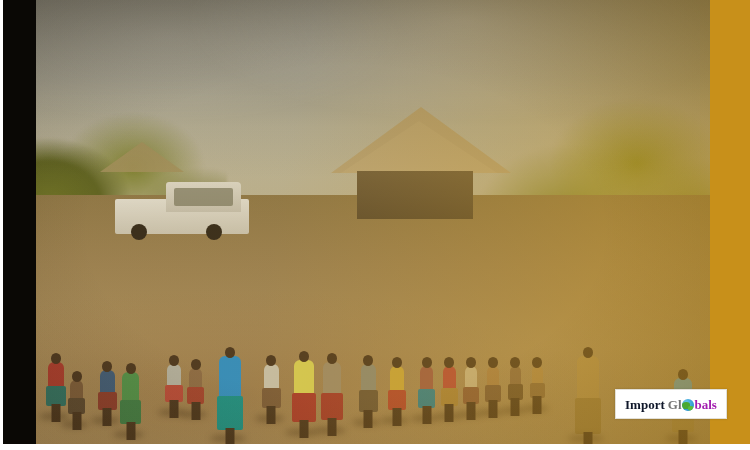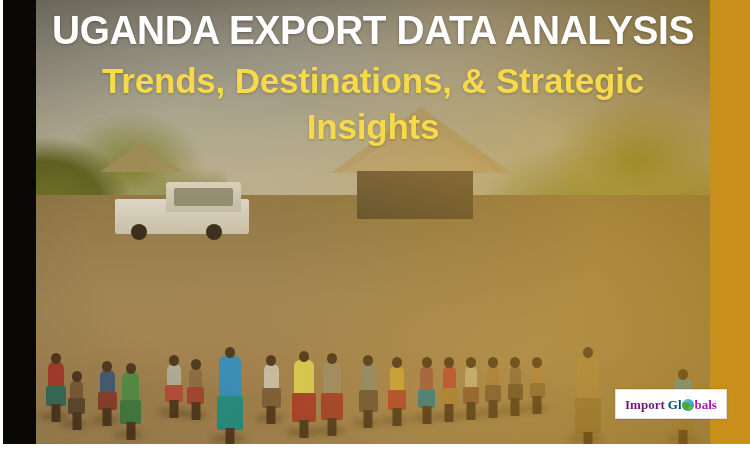--- a/index.html
+++ b/index.html
@@ -287,22 +287,22 @@
     justify-content: center;
     gap: 3px;
     box-shadow: 0 0 2px rgba(0,0,0,.18);
   }
   .logo-word {
     font-family: "Liberation Serif", serif;
     font-size: 13px;
     font-weight: bold;
     line-height: 1;
   }
-  .logo-import { color: #701a75; }
-  .logo-g { color: #0c4a6e; }
+  .logo-import { color: #0f172a; }
+  .logo-g { color: #737373; }
   .logo-bals { color: #a21caf; }
   .globe {
     display: inline-block;
     vertical-align: -2px;
     width: 12px; height: 12px;
     border-radius: 50%;
     background:
       radial-gradient(circle at 34% 32%, #6fc7ea 0%, #3ba3d8 52%, #1d7fba 100%);
     position: relative;
     overflow: hidden;
@@ -478,23 +478,19 @@
       </div>
 
     <div class="grade-topdark"></div>
     <div class="grade-warm"></div>
     <div class="grade-vignette"></div>
   </div>
 
   <div id="left-bar"></div>
   <div id="right-bar"></div>
 
-  <div id="text-block">
-    <h1 id="main-title">UGANDA EXPORT DATA ANALYSIS</h1>
-    <p id="subtitle">Trends, Destinations, &amp; Strategic Insights</p>
-  </div>
 
   <div id="logo">
     <span class="logo-word logo-import">Import</span>
     <span class="logo-word"><span class="logo-g">Gl</span><span class="globe"></span><span class="logo-bals">bals</span></span>
   </div>
 
 </div>
 
 </body></html>

